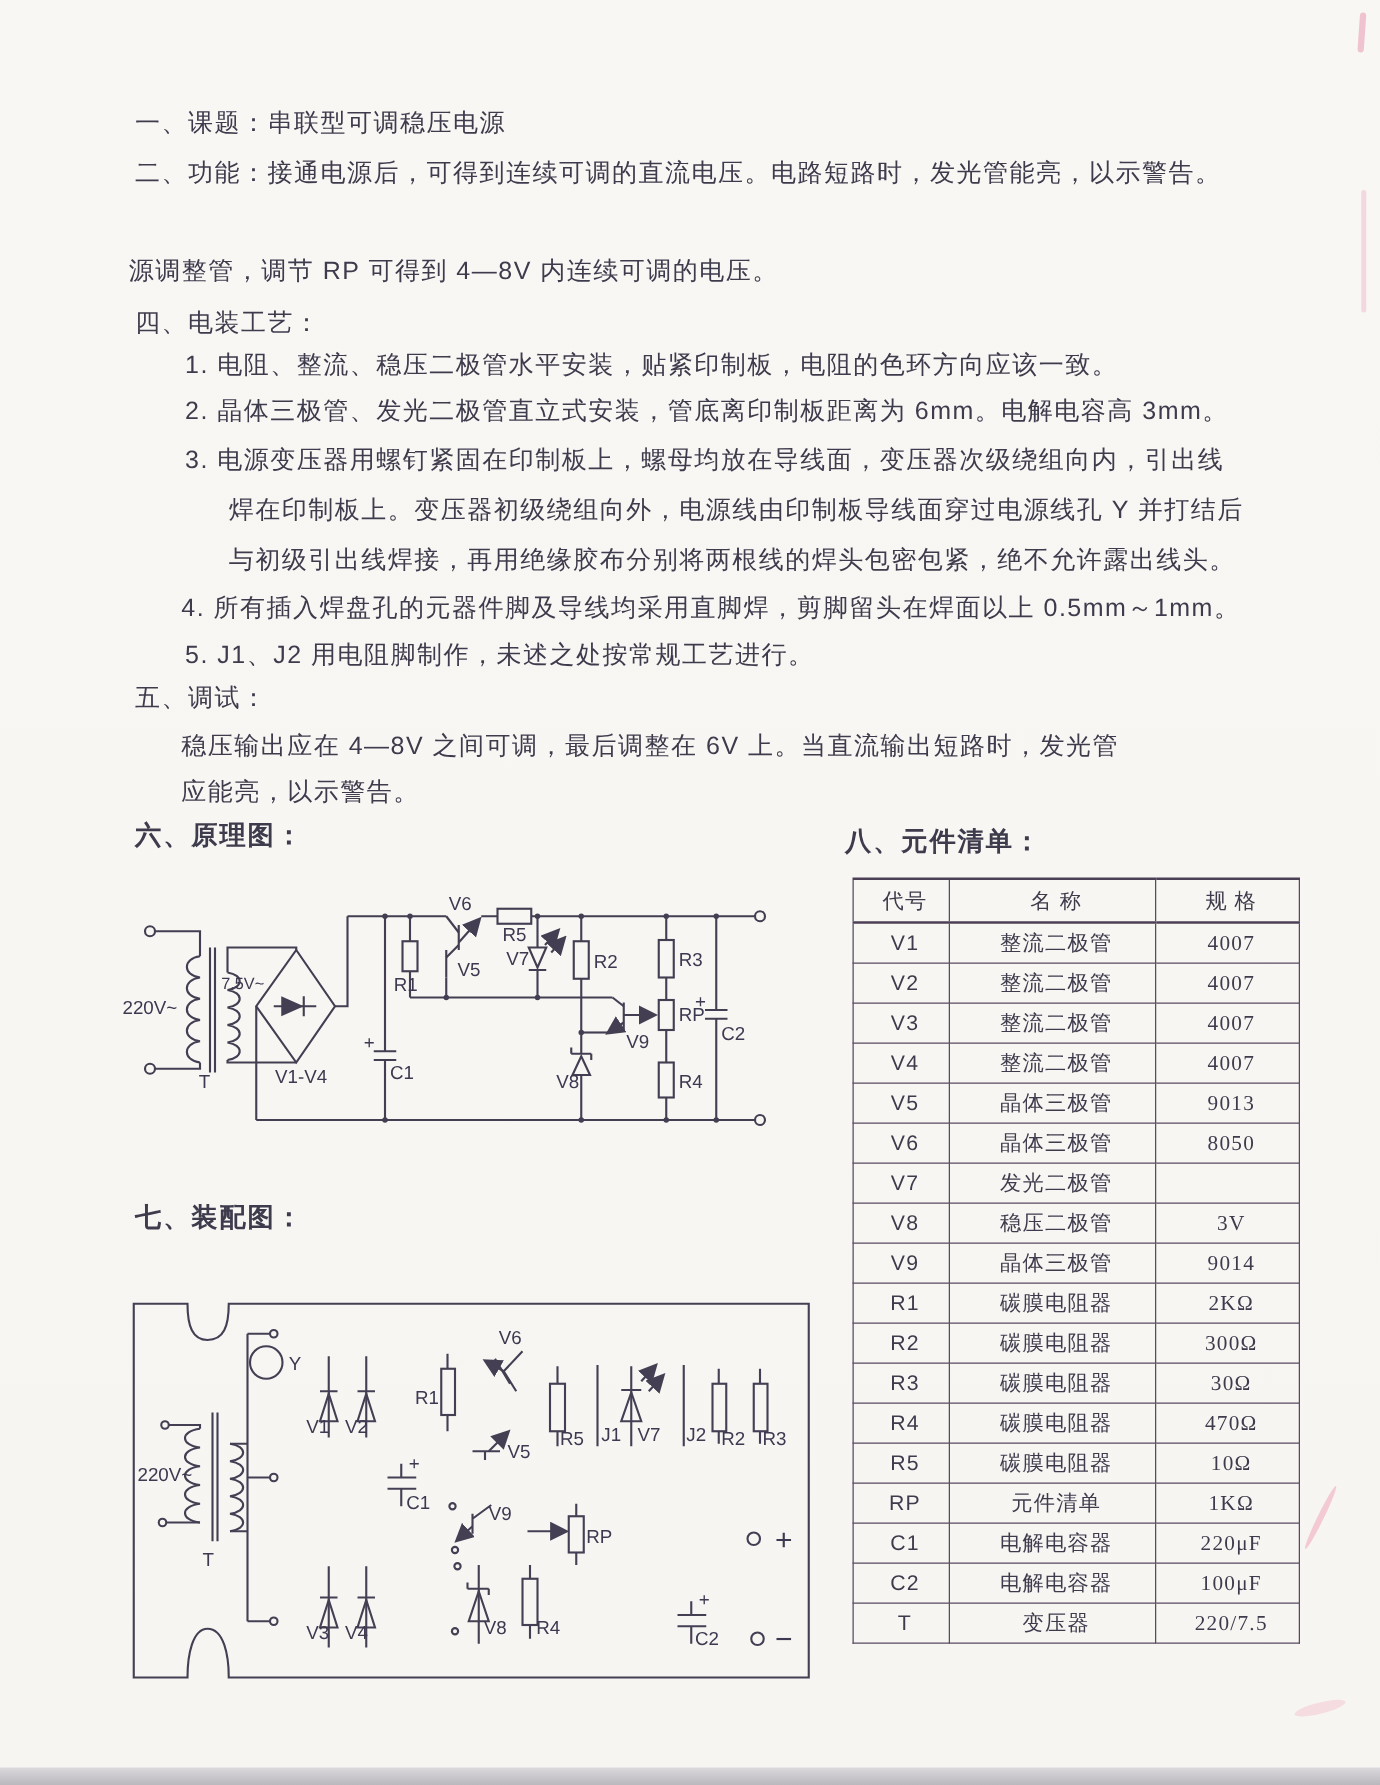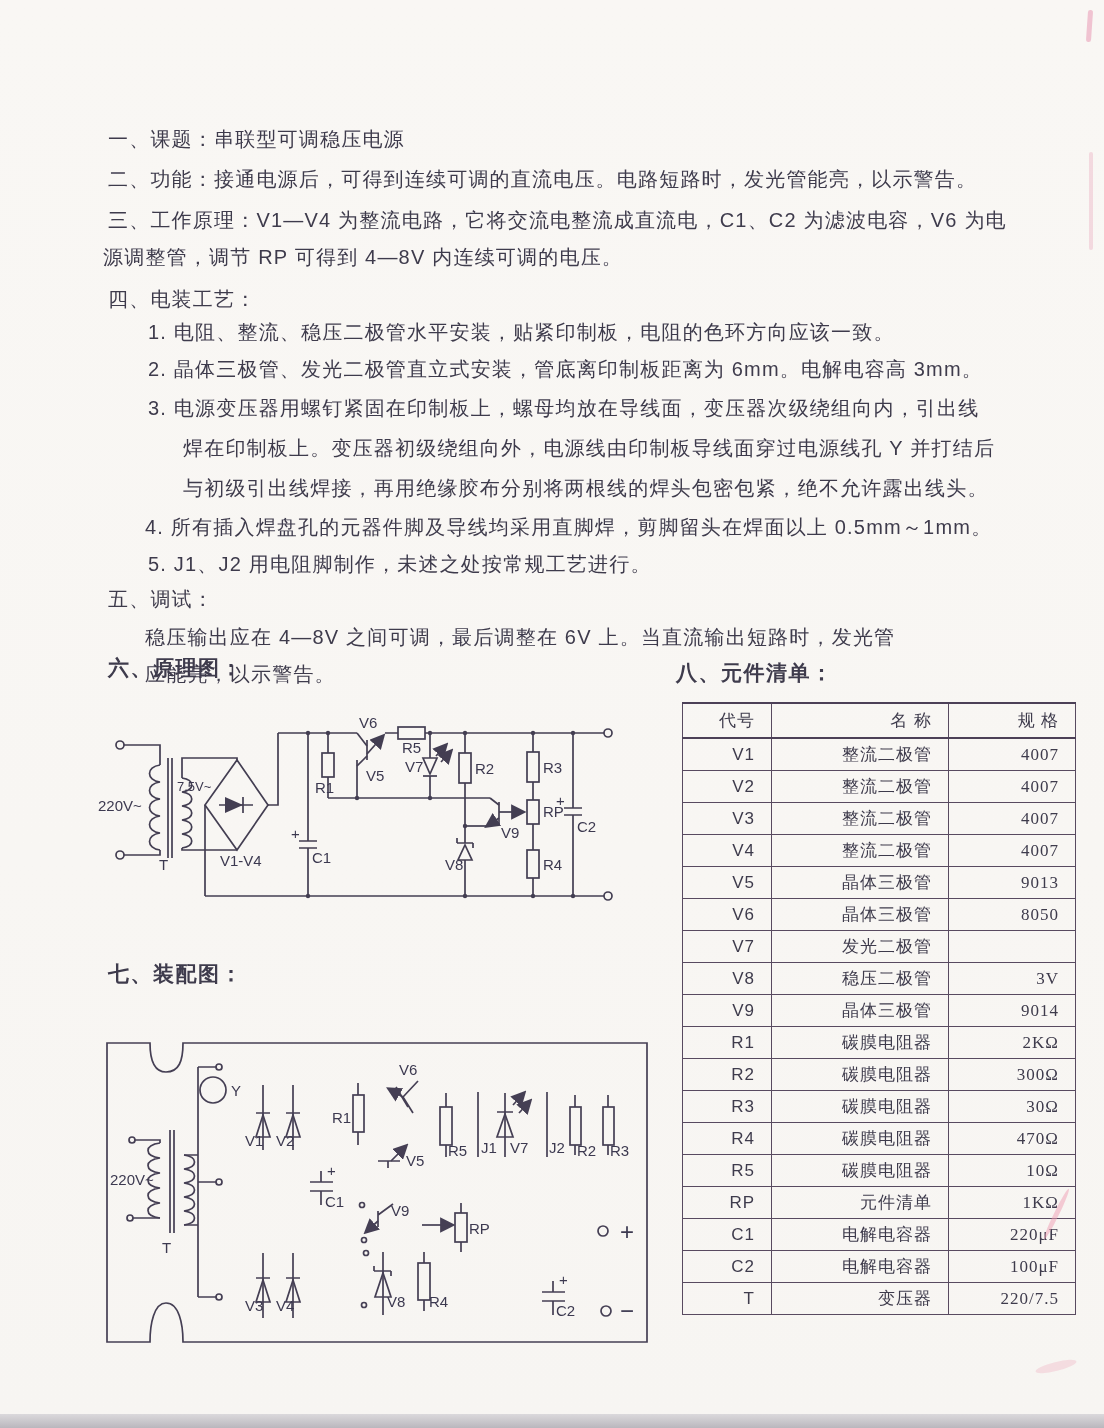--- a/index.html
+++ b/index.html
@@ -1,42 +1,41 @@
 <!DOCTYPE html>
 <html><head>
 <meta charset="utf-8">
 <style>
   html,body{margin:0;padding:0;}
   body{background:#e9e7e4;font-family:"Liberation Sans","DejaVu Sans",sans-serif;}
   .page{position:relative;width:1104px;height:1428px;margin:0 auto;overflow:hidden;
         background:linear-gradient(180deg,#f9f7f4 0%,#f8f6f3 60%,#f7f5f2 100%);}
-  .tline{position:absolute;color:#3e3b4c;font-size:20px;letter-spacing:1.2px;white-space:nowrap;margin-top:41px;}
+  .tline{position:absolute;color:#3e3b4c;font-size:20px;letter-spacing:1.2px;white-space:nowrap;}
   .heading{position:absolute;color:#3e3b4c;font-size:21px;letter-spacing:1.5px;white-space:nowrap;font-weight:bold;}
   svg text{fill:#3c3950;font-size:15px;font-family:"Liberation Sans","DejaVu Sans",sans-serif;}
   svg .small{font-size:13px;}
   svg .big{font-size:24px;}
   .parts{position:absolute;left:682px;top:702px;width:326px;border-collapse:collapse;
          color:#3e3b4c;table-layout:fixed;}
-  .parts th,.parts td{border:1.3px solid #584a60;font-weight:normal;text-align:right;
-         font-size:17px;letter-spacing:1px;padding:0 16px 0 10px;overflow:hidden;white-space:nowrap;}
+  .parts th,.parts td{border:1.3px solid #584a60;font-weight:normal;text-align:center;
+         font-size:17px;letter-spacing:1px;padding:0 4px 0 10px;overflow:hidden;white-space:nowrap;}
   .parts th{height:33px;border-top:2.5px solid #4c4057;border-bottom:2px solid #4c4057;}
   .parts td{height:31px;}
   .parts .c1{width:62px;}.parts .c2{width:150px;}.parts .c3{width:100px;font-family:Liberation Serif, serif;}
   .artifact{position:absolute;pointer-events:none;}
   .bottom-band{position:absolute;left:0;top:1414px;width:1104px;height:14px;
          background:linear-gradient(180deg,#dbd9dc 0%,#bab7bd 100%);}
 </style>
 </head>
 <body>
 
 <div class="page">
 
   <div class="tline" style="left:108px;top:85px">一、课题：串联型可调稳压电源</div>
   <div class="tline" style="left:108px;top:125px">二、功能：接通电源后，可得到连续可调的直流电压。电路短路时，发光管能亮，以示警告。</div>
-  <div class="tline" style="left:108px;top:166px">三、工作原理：V1—V4 为整流电路，它将交流电整流成直流电，C1、C2 为滤波电容，V6 为电</div>
   <div class="tline" style="left:103px;top:203px">源调整管，调节 RP 可得到 4—8V 内连续可调的电压。</div>
   <div class="tline" style="left:108px;top:245px">四、电装工艺：</div>
   <div class="tline" style="left:148px;top:278px">1.  电阻、整流、稳压二极管水平安装，贴紧印制板，电阻的色环方向应该一致。</div>
   <div class="tline" style="left:148px;top:315px">2.  晶体三极管、发光二极管直立式安装，管底离印制板距离为 6mm。电解电容高 3mm。</div>
   <div class="tline" style="left:148px;top:354px">3.  电源变压器用螺钉紧固在印制板上，螺母均放在导线面，变压器次级绕组向内，引出线</div>
   <div class="tline" style="left:183px;top:394px">焊在印制板上。变压器初级绕组向外，电源线由印制板导线面穿过电源线孔 Y 并打结后</div>
   <div class="tline" style="left:183px;top:434px">与初级引出线焊接，再用绝缘胶布分别将两根线的焊头包密包紧，绝不允许露出线头。</div>
   <div class="tline" style="left:145px;top:473px">4.  所有插入焊盘孔的元器件脚及导线均采用直脚焊，剪脚留头在焊面以上 0.5mm～1mm。</div>
   <div class="tline" style="left:148px;top:510px">5.  J1、J2 用电阻脚制作，未述之处按常规工艺进行。</div>
   <div class="tline" style="left:108px;top:545px">五、调试：</div>

